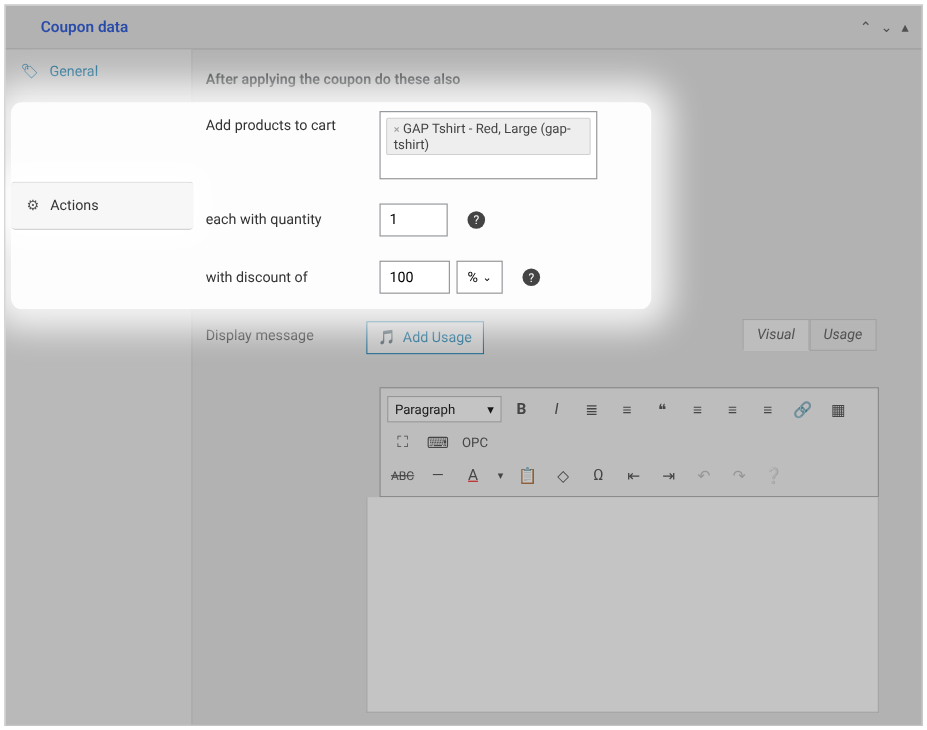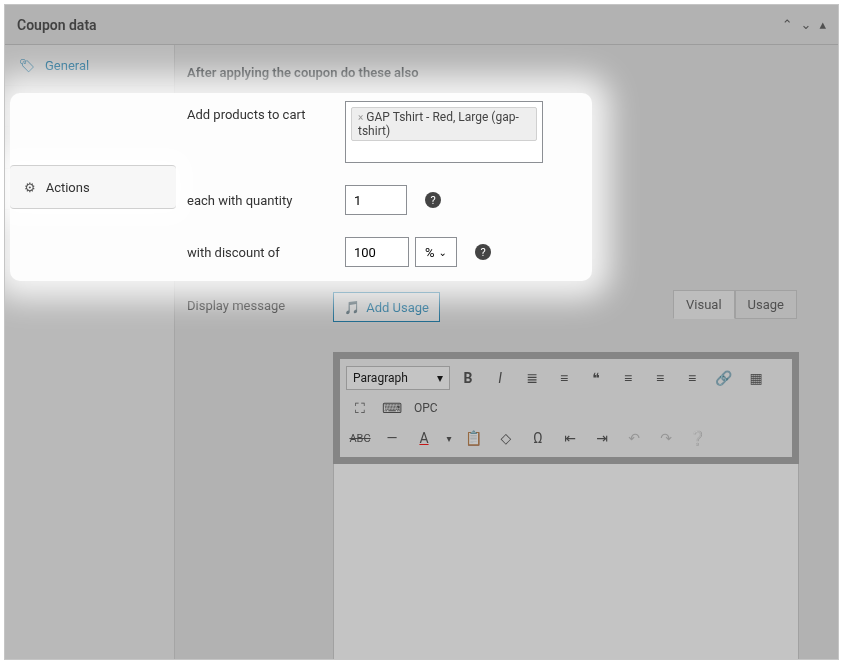--- a/index.html
+++ b/index.html
@@ -1,20 +1,20 @@
 <!DOCTYPE html>
 <html><head>
 <meta charset="utf-8">
 <style>
   * { box-sizing: border-box; font-family: -apple-system, BlinkMacSystemFont, "Segoe UI", Roboto, sans-serif; }
   body { margin: 0; background: #fff; padding: 4px; }
   .frame { width: 835px; height: 656px; border: 1px solid #c5c5c5; background: #e5e5e5; position: relative; overflow: hidden; }
   .overlay { position: absolute; inset: 0; background: rgba(70,70,70,0.32); pointer-events: none; z-index: 5; }
   .panel-header { height: 40px; border-bottom: 1px solid #c5c5c5; display: flex; align-items: center; padding: 0 12px; background: #e5e5e5; position: relative; z-index: 2; }
-  .panel-title { font-weight: 600; font-size: 14px; color: #404040; flex: 1; }
+  .panel-title { font-weight: 600; font-size: 14px; color: #1d4ed8; flex: 1; margin-left: 20px; }
   .head-icons { display: flex; gap: 8px; color: #555; }
   .head-icons span { cursor: pointer; font-size: 13px; }
   .body { display: flex; height: calc(100% - 40px); }
   .sidebar { width: 170px; background: #efefef; border-right: 1px solid #d2d2d2; position: relative; z-index: 2; }
   .side-item { display: flex; align-items: center; gap: 10px; padding: 12px 14px; font-size: 13px; color: #0073aa; cursor: pointer; border-bottom: 1px solid #e7e7e7; }
   .side-item.active { background: #f5f5f5; border-top: 1px solid #d0d0d0; border-bottom: 1px solid #d0d0d0; }
   .side-ico { width: 16px; height: 16px; display: inline-flex; align-items: center; justify-content: center; font-size: 13px; color: #0073aa; }
   .side-item.active .side-ico, .side-item.active span { color: #333; }
   .main { flex: 1; padding: 20px 24px 20px 12px; position: relative; z-index: 2; overflow: hidden; }
   .section-title { font-weight: 600; font-size: 13px; color: #1d2327; margin-bottom: 22px; }
@@ -23,25 +23,25 @@
   .token-box { width: 242px; min-height: 62px; border: 1px solid #8c8f94; background: #fff; padding: 5px; }
   .token { display: inline-block; background: #eeeeee; border: 1px solid #d0d0d0; border-radius: 2px; font-size: 12px; color: #444; padding: 2px 6px; }
   .token .x { color: #999; font-size: 10px; margin-right: 3px; }
   .num-input { width: 62px; height: 30px; border: 1px solid #8c8f94; background:#fff; font-size:13px; padding: 0 8px; }
   .disc-input { width: 64px; height: 30px; border: 1px solid #8c8f94; background:#fff; font-size:13px; padding:0 8px; }
   .disc-sel { width: 42px; height: 30px; border: 1px solid #8c8f94; background:#fff; font-size:13px; display:inline-flex; align-items:center; justify-content:center; gap:4px; cursor:pointer; }
   .help { width: 16px; height: 16px; border-radius: 50%; background: #444; color: #fff; font-size: 11px; display:inline-flex; align-items:center; justify-content:center; cursor: help; }
   .spotlight { position: absolute; top: 88px; left: 5px; width: 582px; height: 188px; background: #fdfdfd; border-radius: 10px; box-shadow: 0 0 30px 18px rgba(255,255,255,0.85); z-index: 6; pointer-events: none; }
   .spot-sidebar { position: absolute; top: 160px; left: 5px; width: 166px; height: 44px; background: #f7f7f7; border-top: 1px solid #d0d0d0; border-bottom: 1px solid #d0d0d0; border-radius: 4px; box-shadow: 0 0 24px 14px rgba(255,255,255,0.85); z-index: 6; pointer-events: none; display:flex; align-items:center; gap:10px; padding:0 14px; font-size:13px; color:#333; }
   .media-btn { display:inline-flex; align-items:center; gap:6px; height:30px; padding:0 10px; border:1px solid #0073aa; color:#0073aa; background:#f6f7f7; font-size:13px; cursor:pointer; }
-  .tabs { position:absolute; right:2px; top:-2px; display:flex; }
+  .tabs { position:absolute; right:2px; top:-2px; display:flex;font-style:italic; }
   .tab { border:1px solid #ccc; padding:6px 12px; font-size:13px; background:#eaeaea; color:#555; cursor:pointer; }
   .tab.active { background:#f5f5f5; border-bottom-color:#f5f5f5; }
   .editor-wrap { position:relative; width: 466px; }
-  .toolbar { border:7px solid #a3a3a3; background:#f5f5f5; padding:6px 2px 2px 6px; margin-top:30px; }
+  .toolbar { border:1px solid #a3a3a3; background:#f5f5f5; padding:6px 2px 2px 6px; margin-top:30px;margin-left:12px; }
   .tb-row { display:flex; align-items:center; gap:4px; flex-wrap:wrap; margin-bottom:4px; }
   .tb-sel { border:1px solid #bbb; background:#fff; font-size:12px; padding:4px 6px; width:104px; display:inline-flex; align-items:center; justify-content:space-between; cursor:pointer; }
   .tb-btn { width:28px; height:26px; display:inline-flex; align-items:center; justify-content:center; font-size:14px; color:#444; cursor:pointer; border-radius:2px; }
   .tb-btn.dis { color:#bbb; }
   .editor-area { width:100%; height:196px; border:1px solid #ccc; border-top:none; background:#fff; }
   .mirror { position:absolute; z-index:7; pointer-events:none; }
   input { font-family: inherit; }
 </style>
 </head>
 <body>

